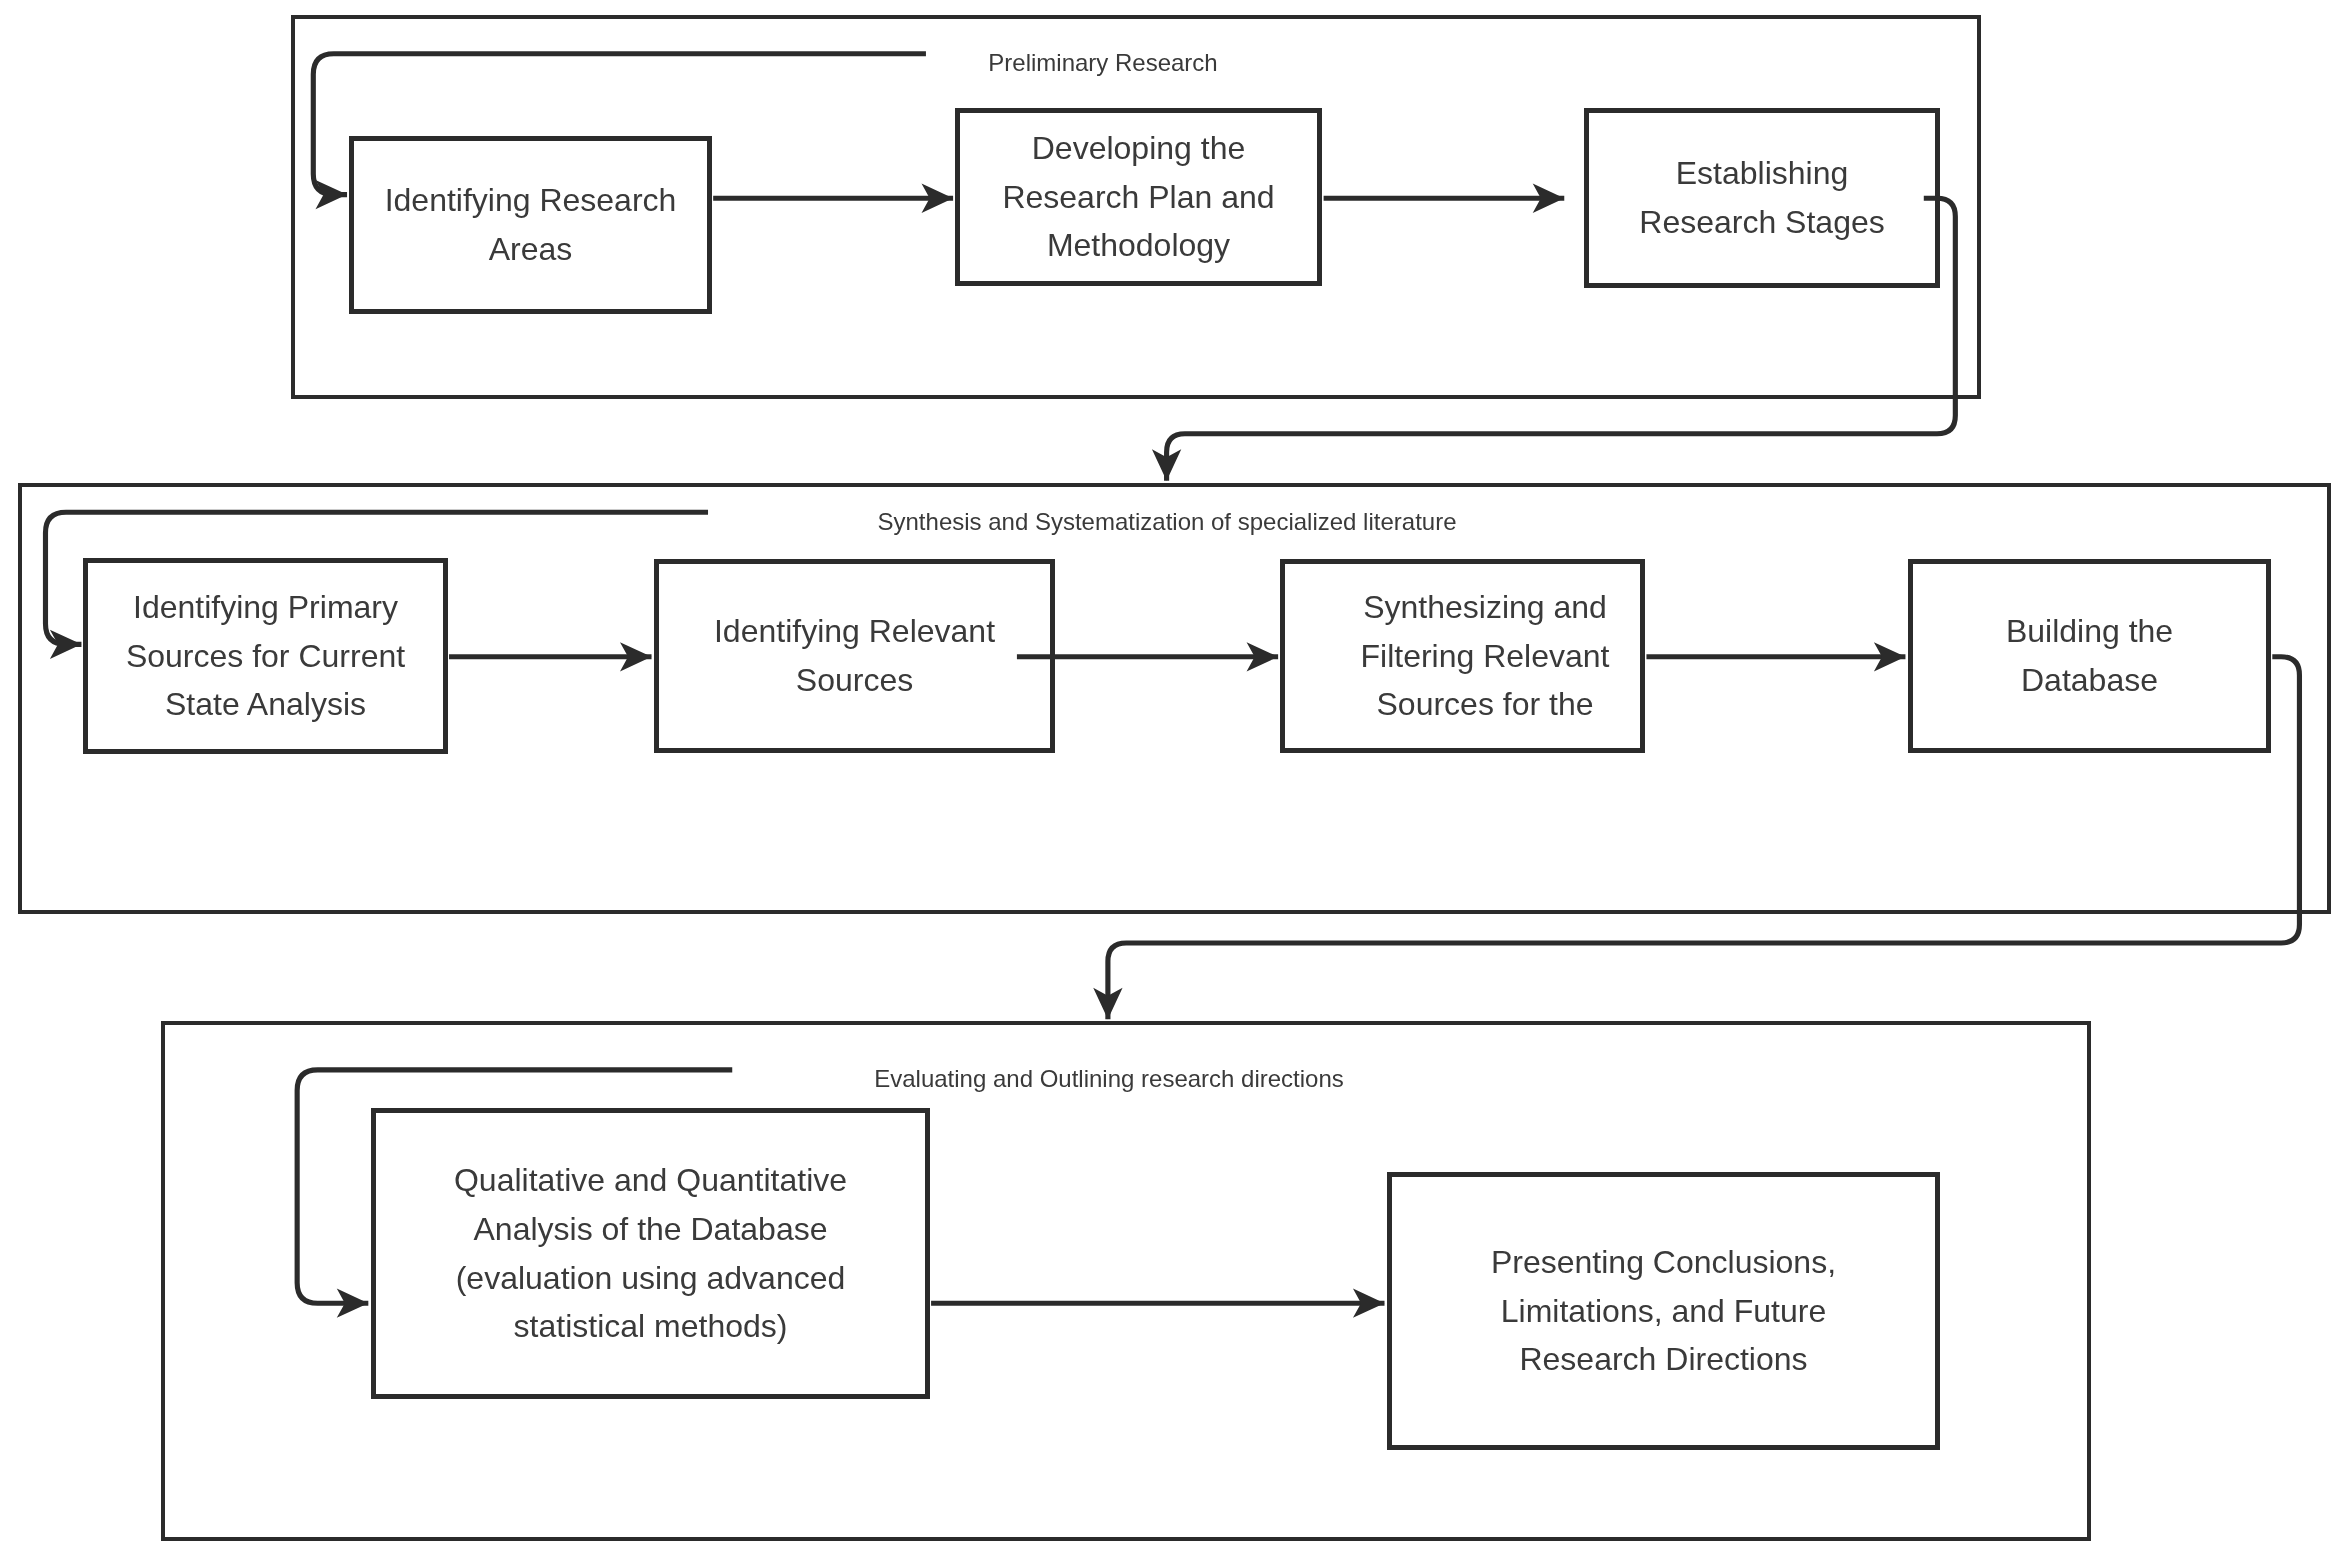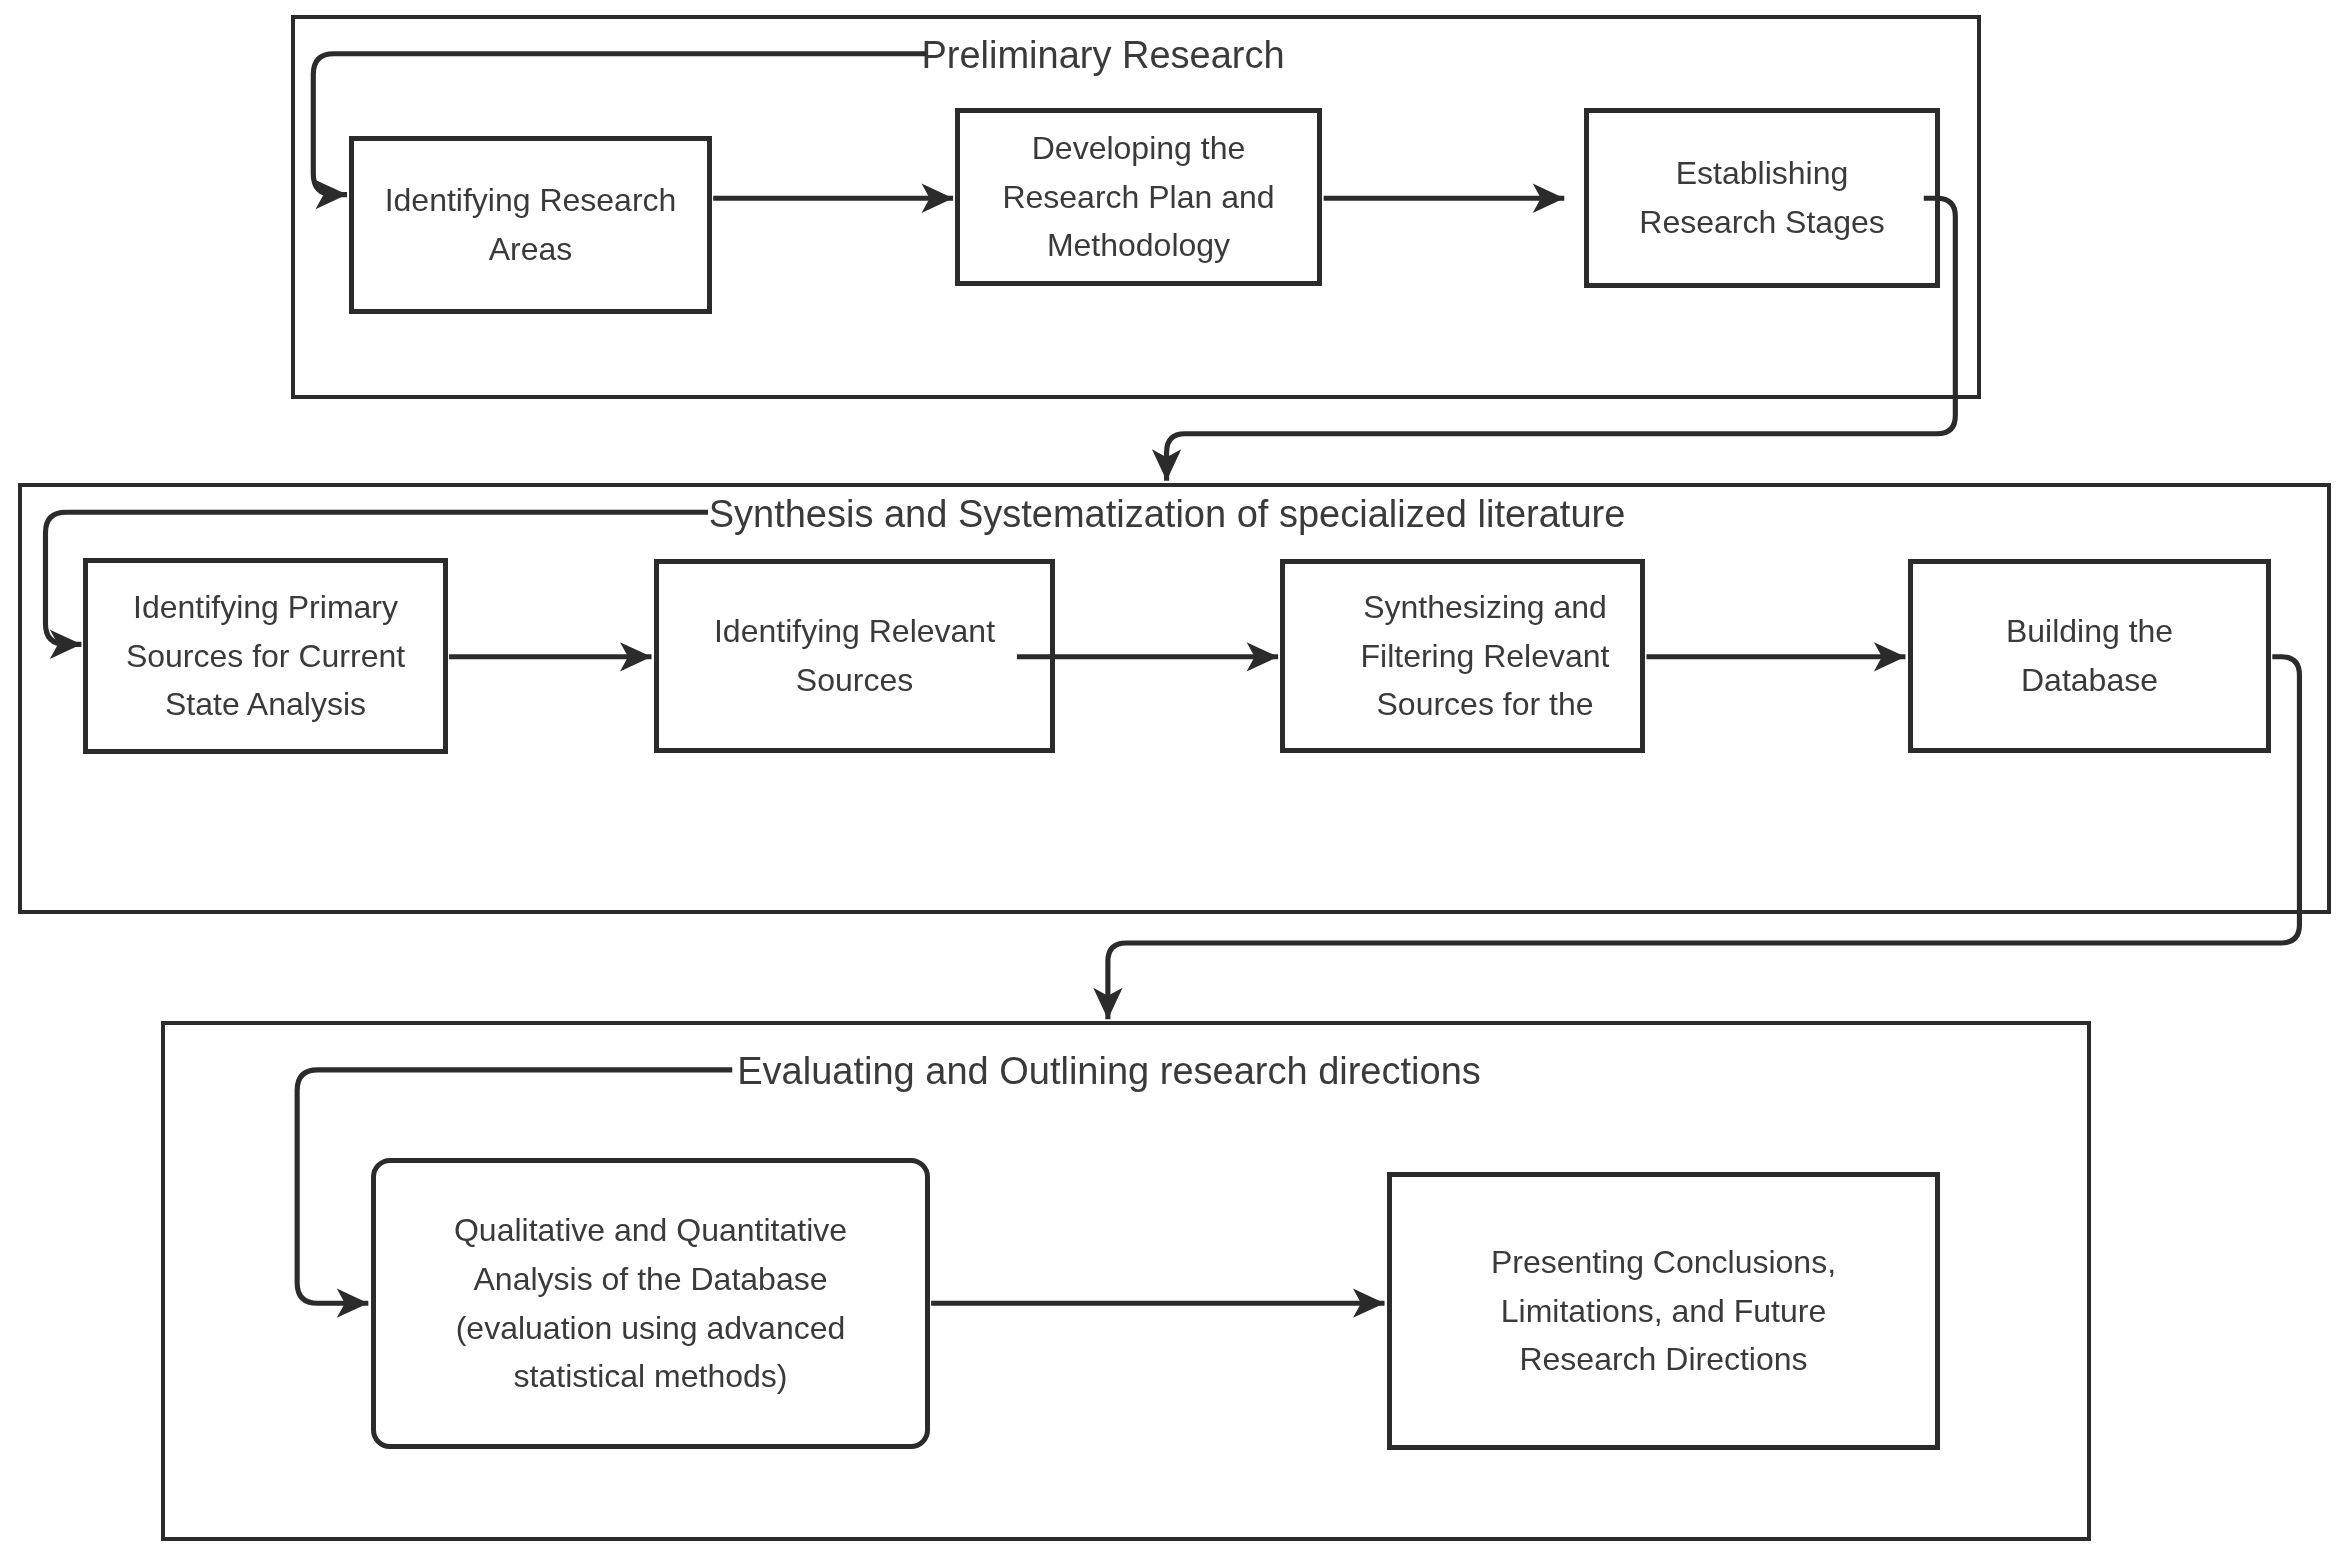--- a/index.html
+++ b/index.html
@@ -24,22 +24,23 @@
     display:flex; flex-direction:column;
     align-items:center; justify-content:center;
     text-align:center;
     font-size:32px; line-height:1.52;
     color:var(--text);
   }
   .section-label {
     position:absolute;
     transform:translate(-50%,-50%);
     white-space:nowrap;
-    font-size:38px;
+    font-size:24px;
     color:var(--text);
+    margin-top:8px;
   }
   #connectors {
     position:absolute; left:0; top:0;
     width:100%; height:100%;
     pointer-events:none;
   }
   #connectors path.edge {
     fill:none;
     stroke:var(--stroke);
     stroke-width:7;
@@ -86,21 +87,21 @@
   <div class="node" style="left:1280px; top:559px; width:365px; height:194px;padding-left:45px;">
     <div>Synthesizing and</div>
     <div>Filtering Relevant</div>
     <div>Sources for the</div>
   </div>
   <div class="node" style="left:1908px; top:559px; width:363px; height:194px;">
     <div>Building the</div>
     <div>Database</div>
   </div>
 
-  <div class="node" style="left:371px; top:1158px; width:559px; height:291px;border-radius:19px;">
+  <div class="node" style="left:371px; top:1108px; width:559px; height:291px;">
     <div>Qualitative and Quantitative</div>
     <div>Analysis of the Database</div>
     <div>(evaluation using advanced</div>
     <div>statistical methods)</div>
   </div>
   <div class="node" style="left:1387px; top:1172px; width:553px; height:278px;">
     <div>Presenting Conclusions,</div>
     <div>Limitations, and Future</div>
     <div>Research Directions</div>
   </div>

